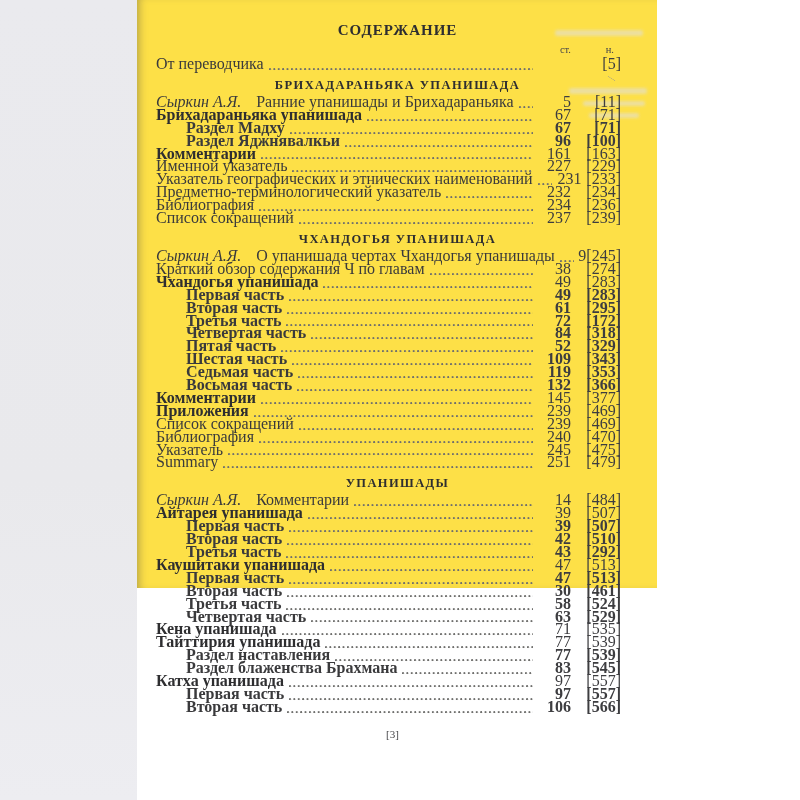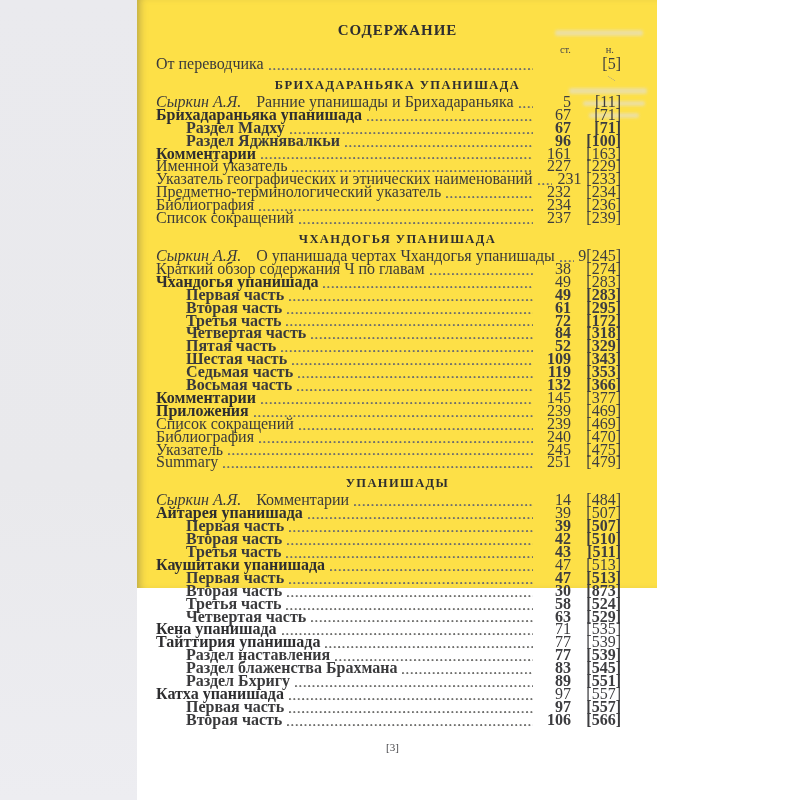--- a/index.html
+++ b/index.html
@@ -368,42 +368,42 @@
     <span class="entry-label">Вторая часть</span>
     <span class="leader"></span>
     <span class="col-st">42</span>
     <span class="col-n">[510]</span>
   </div>
           <div class="toc-row indent">
 
     <span class="entry-label">Третья часть</span>
     <span class="leader"></span>
     <span class="col-st">43</span>
-    <span class="col-n">[511]</span>
+    <span class="col-n">[292]</span>
   </div>
           <div class="toc-row bold">
 
     <span class="entry-label">Каушитаки упанишада</span>
     <span class="leader"></span>
     <span class="col-st">47</span>
     <span class="col-n">[513]</span>
   </div>
           <div class="toc-row indent">
 
     <span class="entry-label">Первая часть</span>
     <span class="leader"></span>
     <span class="col-st">47</span>
     <span class="col-n">[513]</span>
   </div>
           <div class="toc-row indent">
 
     <span class="entry-label">Вторая часть</span>
     <span class="leader"></span>
     <span class="col-st">30</span>
-    <span class="col-n">[873]</span>
+    <span class="col-n">[461]</span>
   </div>
           <div class="toc-row indent">
 
     <span class="entry-label">Третья часть</span>
     <span class="leader"></span>
     <span class="col-st">58</span>
     <span class="col-n">[524]</span>
   </div>
           <div class="toc-row indent">
 
@@ -433,27 +433,20 @@
     <span class="col-st">77</span>
     <span class="col-n">[539]</span>
   </div>
           <div class="toc-row indent">
 
     <span class="entry-label">Раздел блаженства Брахмана</span>
     <span class="leader"></span>
     <span class="col-st">83</span>
     <span class="col-n">[545]</span>
   </div>
-          <div class="toc-row indent">
-
-    <span class="entry-label">Раздел Бхригу</span>
-    <span class="leader"></span>
-    <span class="col-st">89</span>
-    <span class="col-n">[551]</span>
-  </div>
           <div class="toc-row bold">
 
     <span class="entry-label">Катха упанишада</span>
     <span class="leader"></span>
     <span class="col-st">97</span>
     <span class="col-n">[557]</span>
   </div>
           <div class="toc-row indent">
 
     <span class="entry-label">Первая часть</span>

